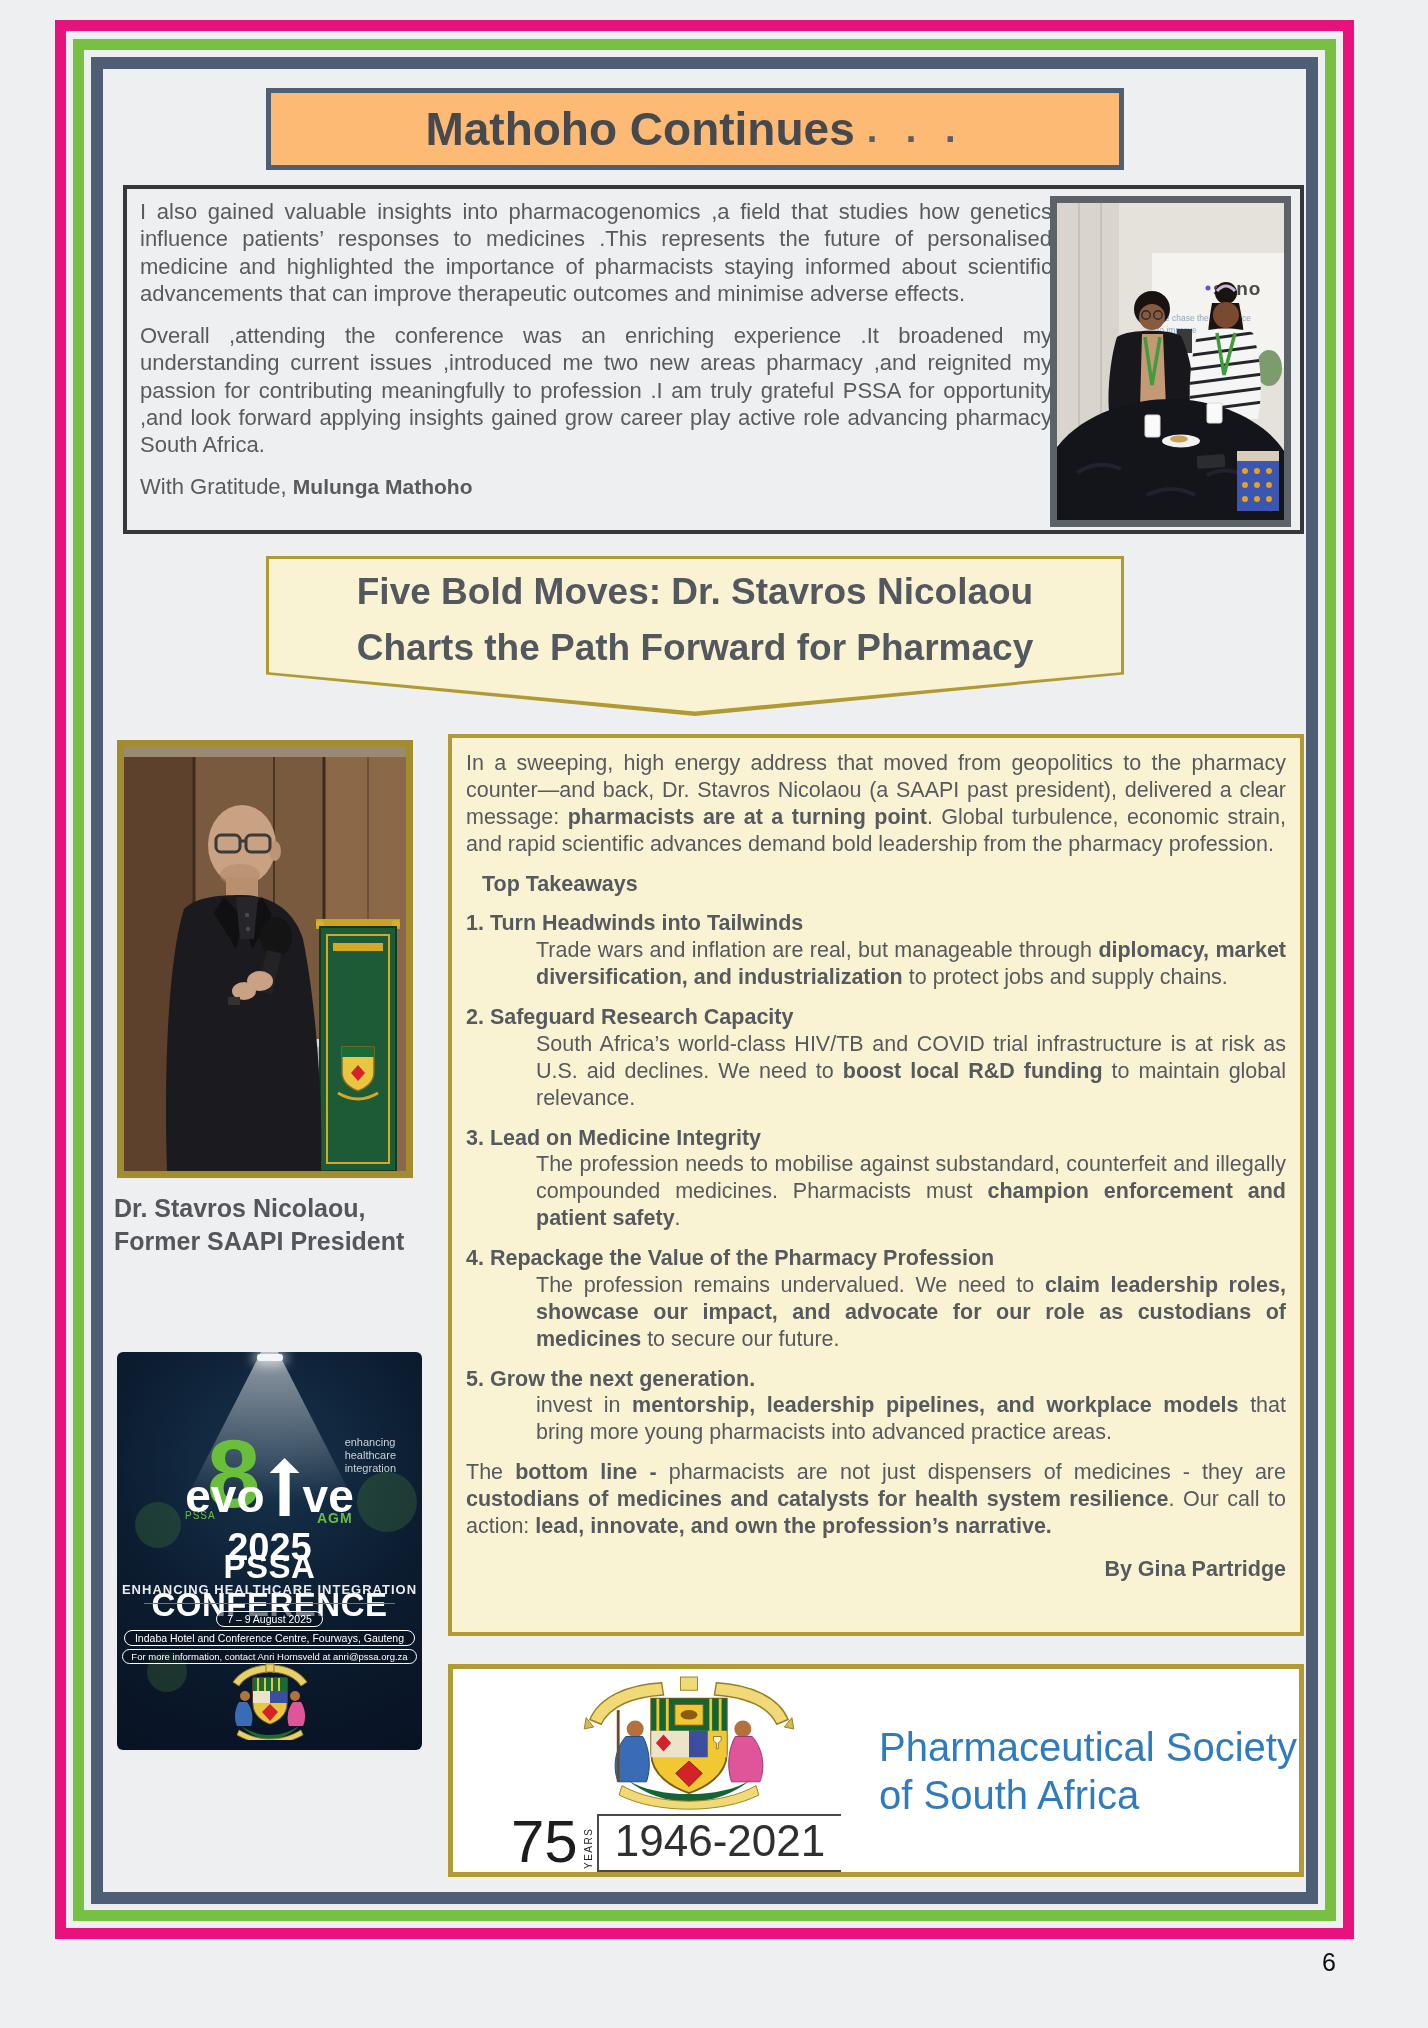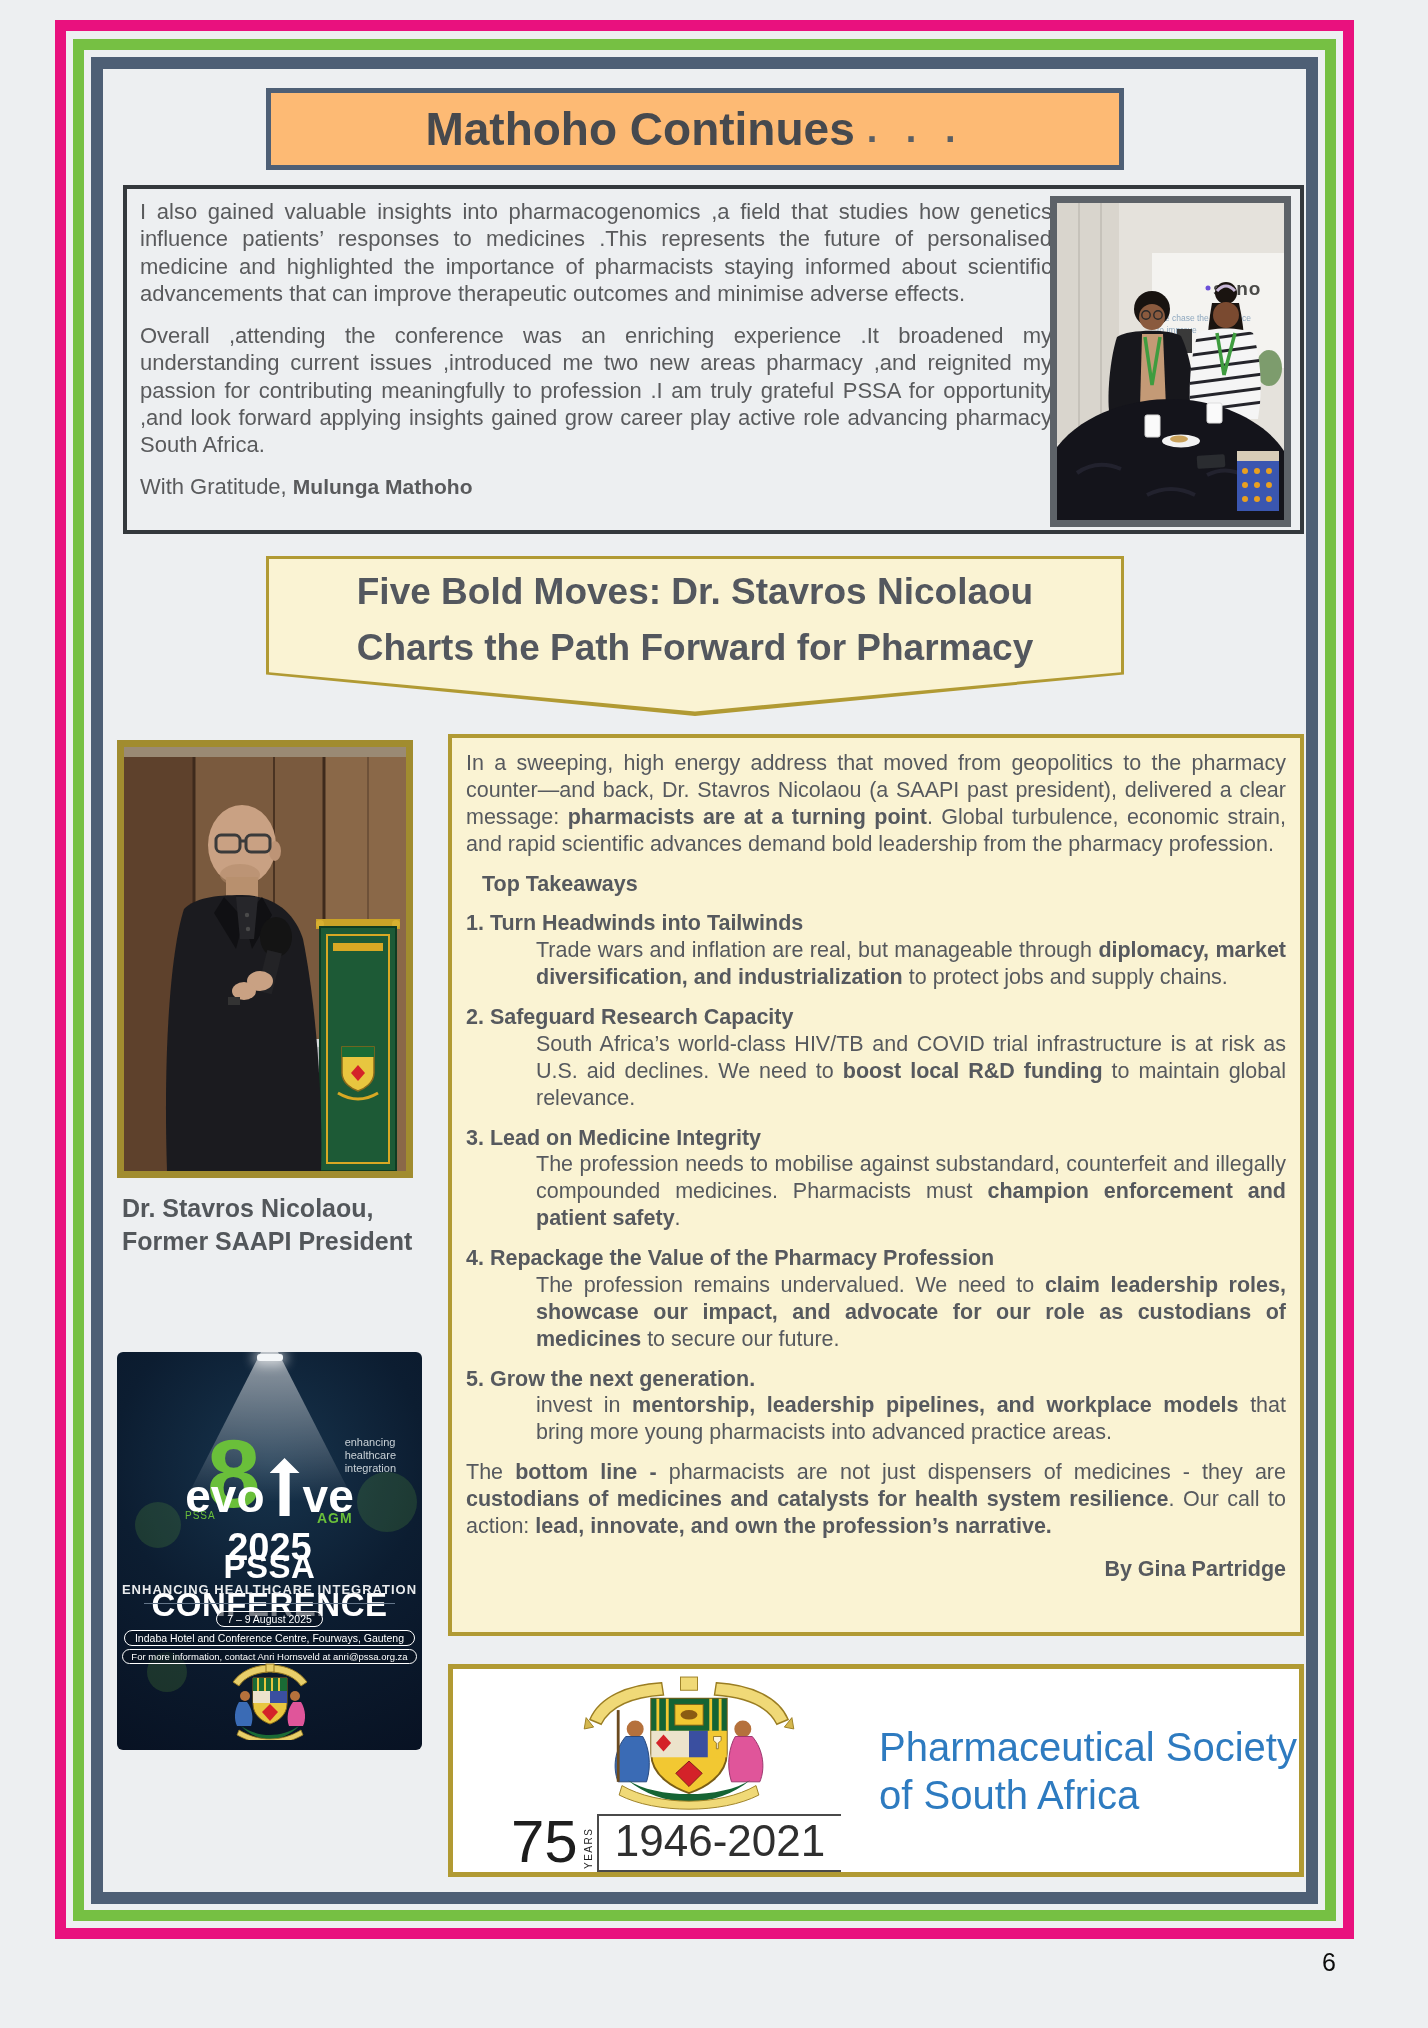--- a/index.html
+++ b/index.html
@@ -31,21 +31,21 @@
   .banner-bg{position:absolute;inset:0;background:var(--gold);
              clip-path:polygon(0 0,100% 0,100% 74%,50% 100%,0 74%);}
   .banner-fg{position:absolute;inset:3px;background:var(--cream);
              clip-path:polygon(0 0,100% 0,100% 73.5%,50% 99%,0 73.5%);}
   .banner-text{position:absolute;top:8px;left:0;right:0;text-align:center;font-size:37px;
                font-weight:bold;color:#53575e;line-height:1.5;}
   
   .dr-photo{position:absolute;left:117px;top:740px;width:296px;height:438px;border:7px solid #a18c2f;
             box-sizing:border-box;overflow:hidden;background:#6e5036;}
   .dr-photo svg{display:block;width:100%;height:100%;}
-  .dr-caption{position:absolute;left:122px;top:1192px;font-size:25px;font-weight:bold;
+  .dr-caption{position:absolute;left:114px;top:1192px;font-size:25px;font-weight:bold;
               color:#53575b;line-height:1.3;}
   
   .poster{position:absolute;left:117px;top:1352px;width:305px;height:398px;border-radius:6px;
           overflow:hidden;color:#fff;
           background:radial-gradient(circle at 50% 28%,#17344d 0%,#0c1d31 48%,#081223 100%);}
   .spotlight{position:absolute;left:50%;top:0;width:170px;height:150px;transform:translateX(-50%);
              background:linear-gradient(to bottom,rgba(255,255,255,.55),rgba(255,255,255,0));
              clip-path:polygon(45% 0,55% 0,100% 100%,0 100%);}
   .spot-bulb{position:absolute;left:50%;top:2px;width:26px;height:7px;transform:translateX(-50%);
              background:#f3f6f8;border-radius:3px;box-shadow:0 0 12px 4px rgba(255,255,255,.6);}

